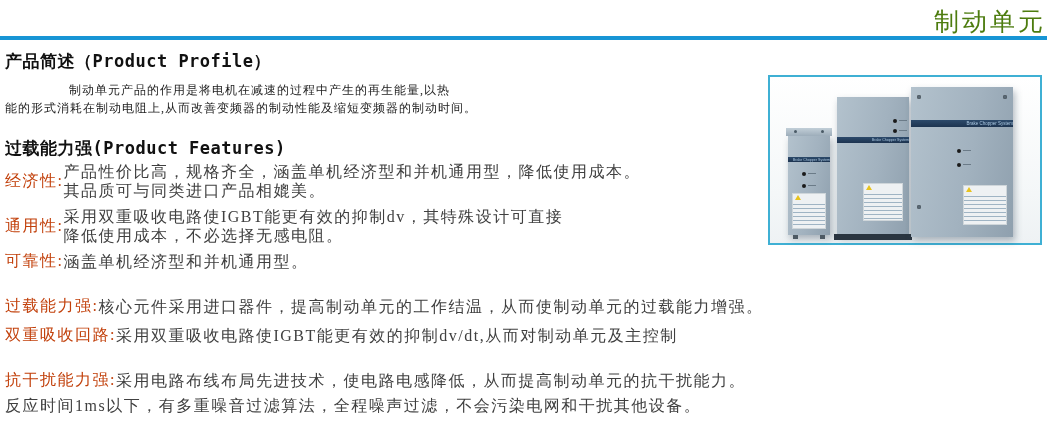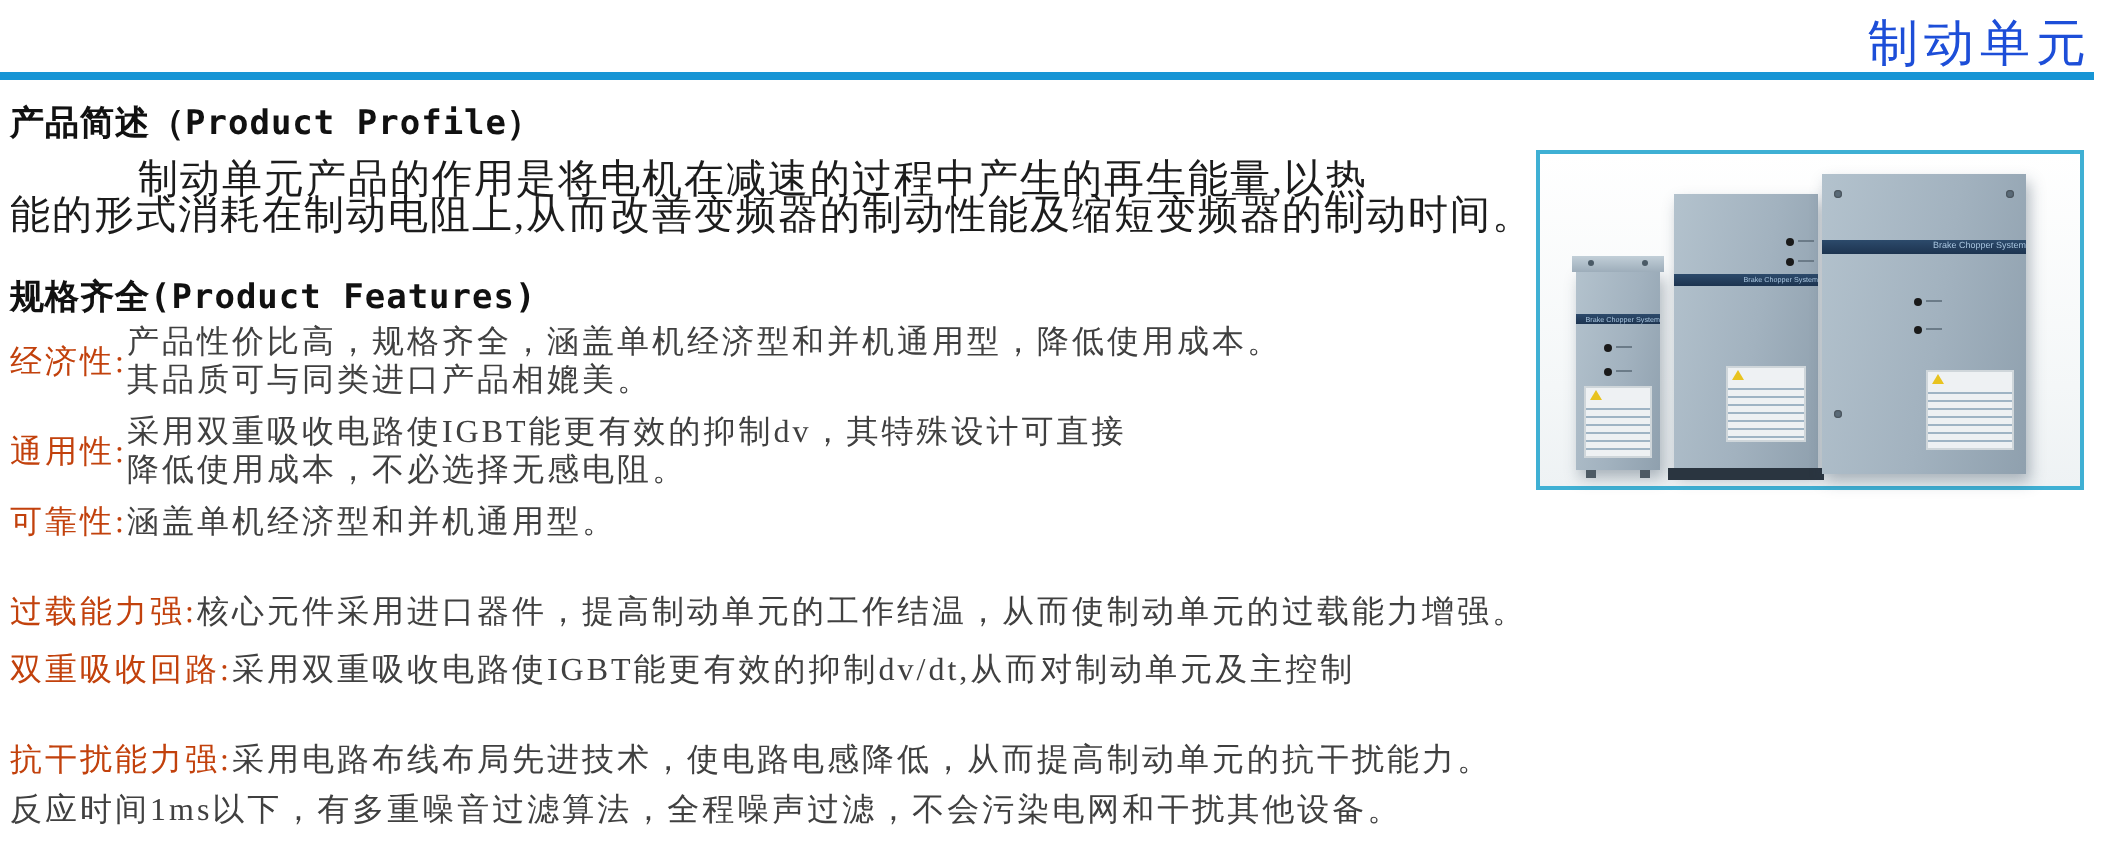--- a/index.html
+++ b/index.html
@@ -1,31 +1,31 @@
 <!DOCTYPE html>
 <html><head>
 <meta charset="utf-8">
 <style>
   html,body{margin:0;padding:0;background:#ffffff;}
   #page{position:relative;width:1060px;height:428px;background:#ffffff;overflow:hidden;
         font-family:"Liberation Serif",serif;color:#1c1c1c;}
 
   
   .doc-title{position:absolute;top:5px;right:14px;font-size:25px;letter-spacing:3px;
-             color:#1d4ed8;font-family:"Liberation Serif",serif;}
+             color:#4d7c0f;font-family:"Liberation Serif",serif;}
   .head-rule{position:absolute;top:36px;left:0;width:1047px;height:4px;background:#1795d5;}
 
   
   .sec-h{position:absolute;left:5px;font-size:17px;font-weight:bold;color:#111;
          font-family:"DejaVu Sans Mono","Liberation Sans",sans-serif;letter-spacing:.5px;}
   #h-profile{top:50px;text-align:center;}
   #h-features{top:137px;}
 
   
-  .intro{position:absolute;left:5px;top:81px;width:660px;font-size:20px;letter-spacing:1px;}
+  .intro{position:absolute;left:5px;top:81px;width:660px;font-size:12px;letter-spacing:1px;}
   .intro .iline{display:block;line-height:18px;white-space:nowrap;}
   .intro .iline.first{padding-left:64px;}
 
   
   .feat{position:absolute;left:5px;display:flex;align-items:center;font-size:16px;letter-spacing:1.5px;}
   .flabel{color:#c2410c;flex:0 0 auto;white-space:nowrap;}
   .ftext{display:flex;flex-direction:column;color:#404040;}
   .fline{line-height:19px;white-space:nowrap;}
 
   
@@ -58,21 +58,21 @@
 
   <div class="doc-title">制动单元</div>
   <div class="head-rule"></div>
 
   <div class="sec-h" id="h-profile">产品简述（Product Profile）</div>
   <div class="intro">
     <span class="iline first">制动单元产品的作用是将电机在减速的过程中产生的再生能量,以热</span>
     <span class="iline">能的形式消耗在制动电阻上,从而改善变频器的制动性能及缩短变频器的制动时间。</span>
   </div>
 
-  <div class="sec-h" id="h-features">规格齐全(Product Features)</div>
+  <div class="sec-h" id="h-features">过载能力强(Product Features)</div>
 
   <div class="feat" style="top:162px">
     <span class="flabel">经济性:</span>
     <span class="ftext">
       <span class="fline">产品性价比高，规格齐全，涵盖单机经济型和并机通用型，降低使用成本。</span>
       <span class="fline">其品质可与同类进口产品相媲美。</span>
     </span>
   </div>
 
   <div class="feat" style="top:207px">

